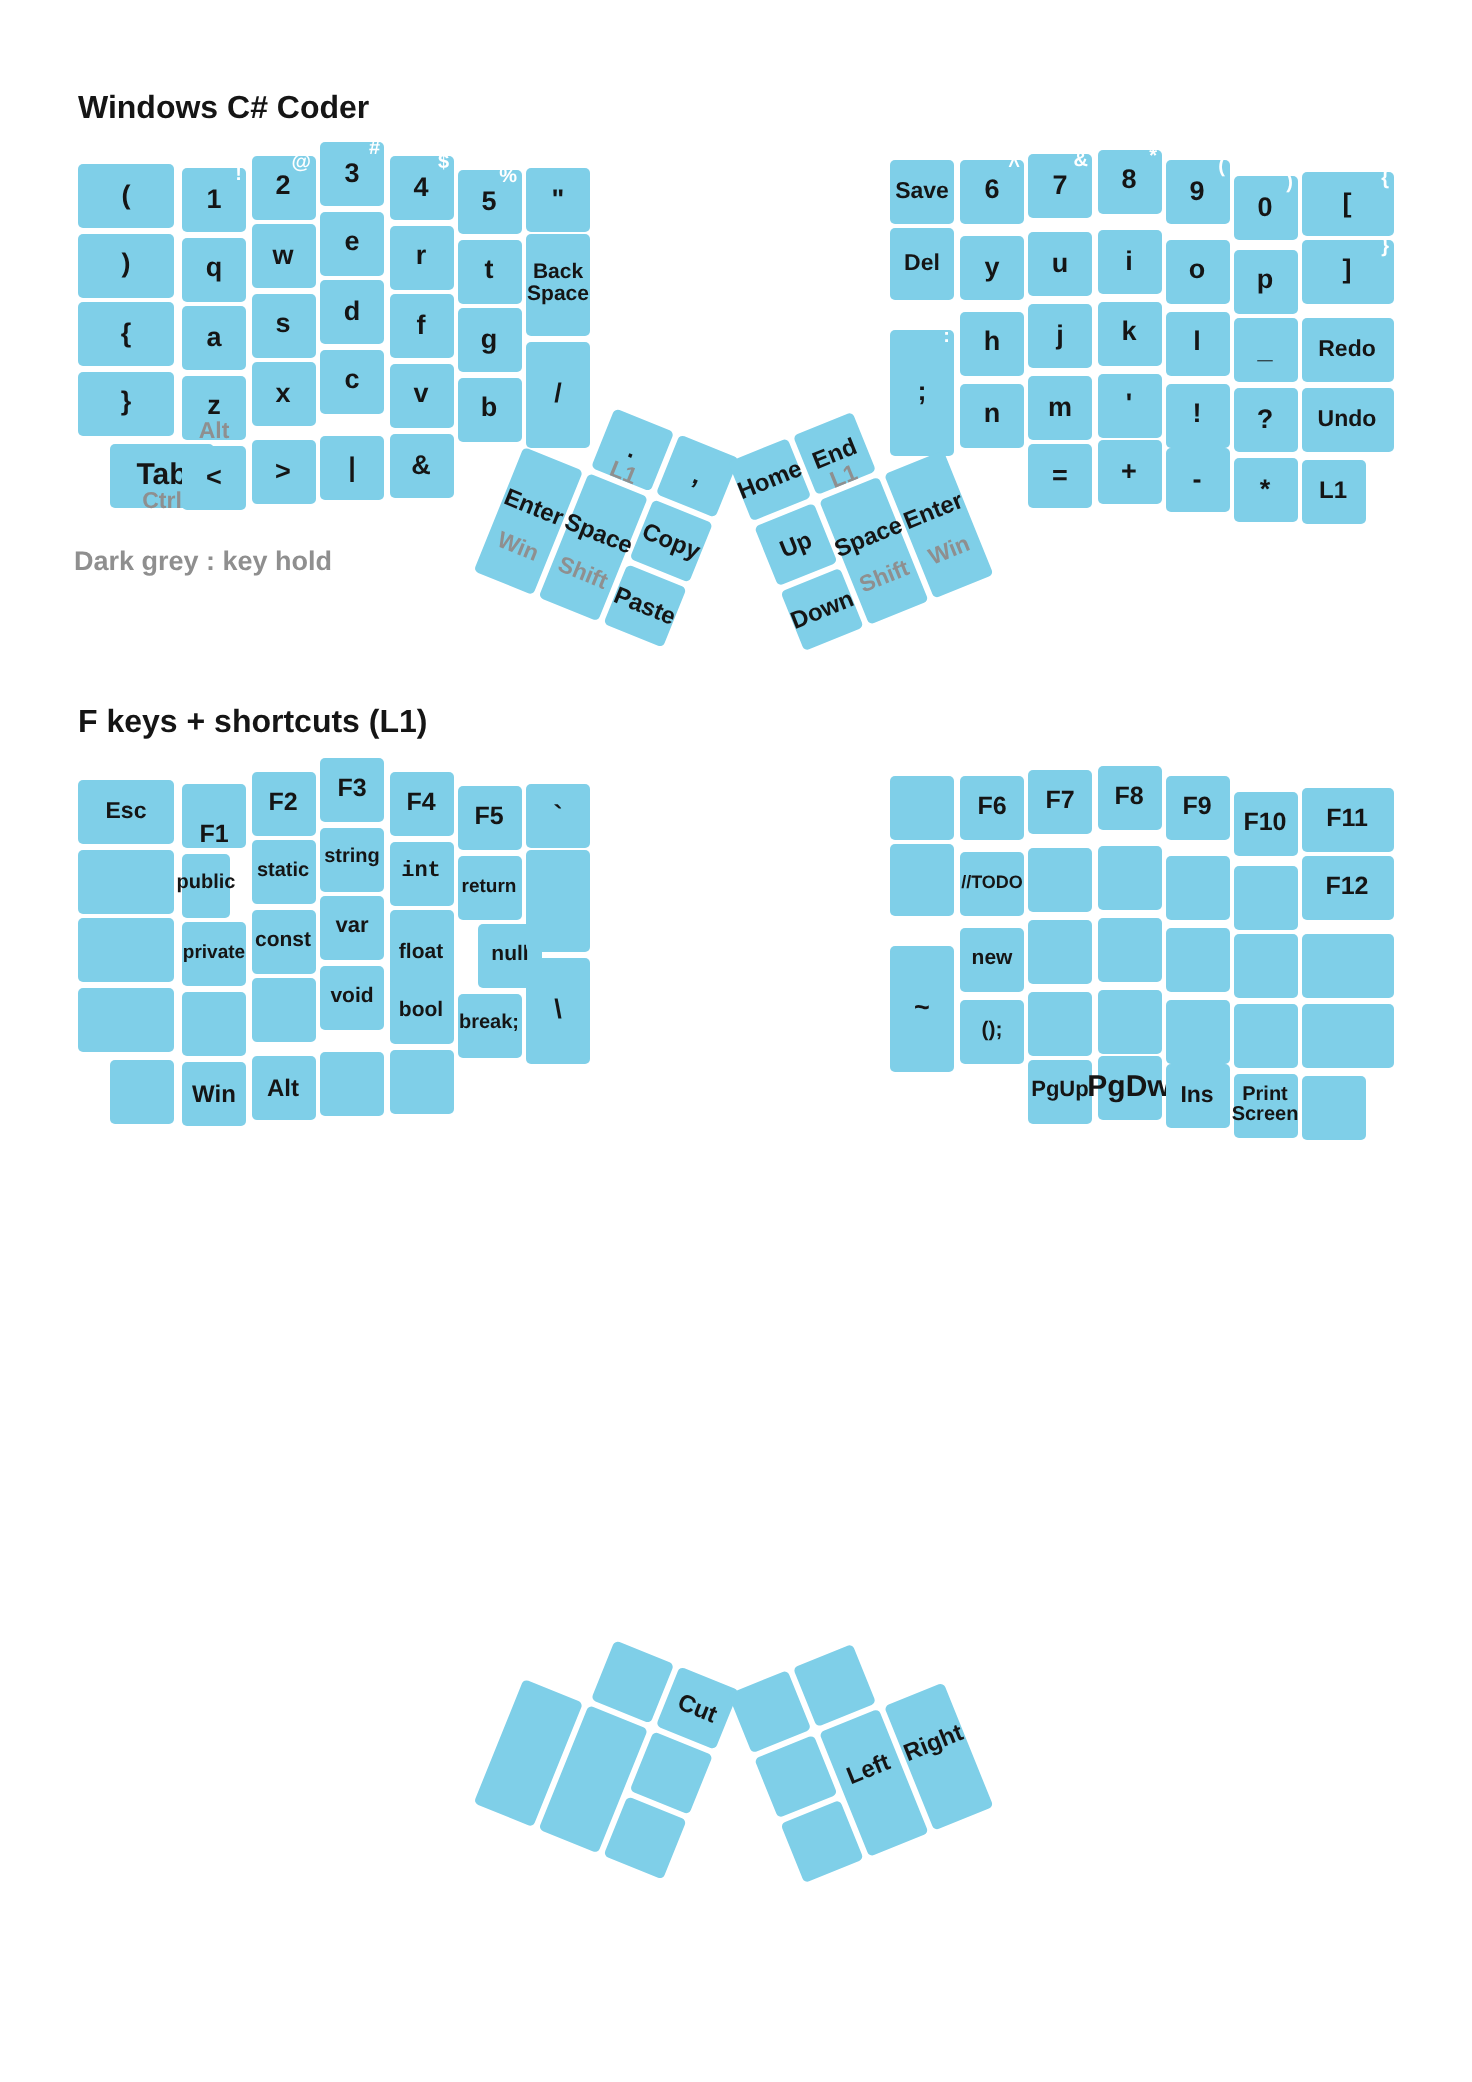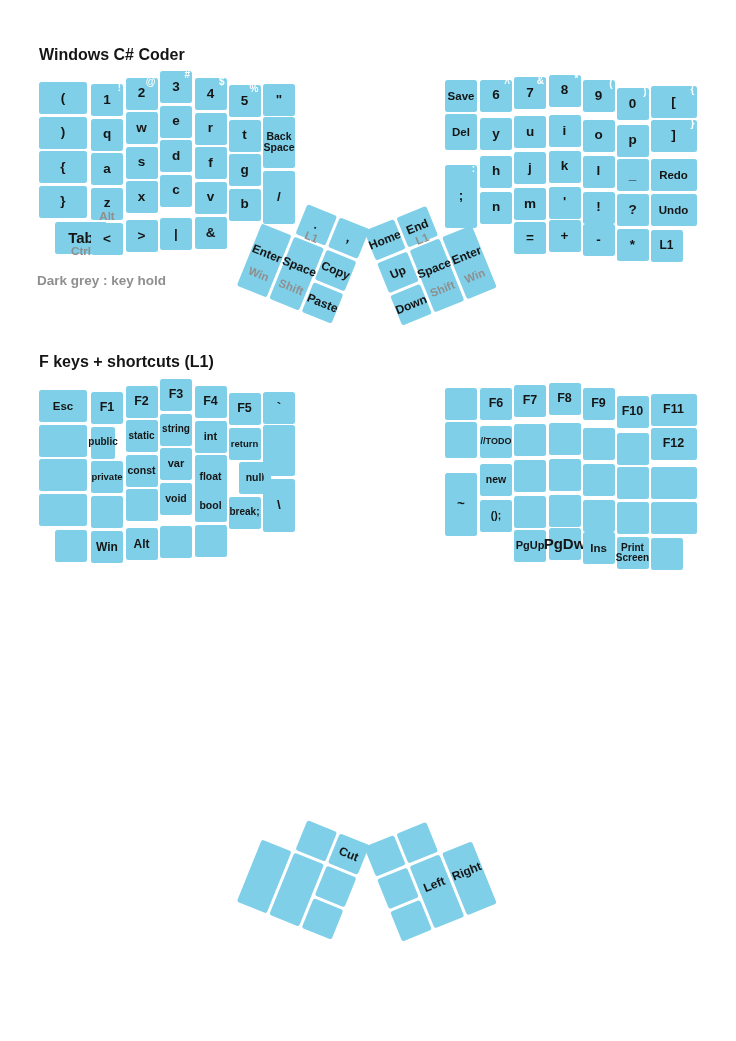--- a/index.html
+++ b/index.html
@@ -294,21 +294,21 @@
         </div>
         <div class="key" style="left: 39px; top: 116.5px; width: 48px; height: 32px; font-size: 13.5px;">
           <span class="klabel"></span>
         </div>
         <div class="key" style="left: 39px; top: 151px; width: 48px; height: 32px; font-size: 13.5px;">
           <span class="klabel"></span>
         </div>
         <div class="key" style="left: 39px; top: 185.5px; width: 48px; height: 32px; font-size: 13.5px;">
           <span class="klabel"></span>
         </div>
-        <div class="key" style="left: 91px; top: 84px; width: 32px; height: 32px; font-size: 12.5px;">
+        <div class="key" style="left: 91px; top: 84px; width: 32px; height: 32px; font-size: 12.5px; align-items: flex-end;">
           <span class="klabel">F1</span>
         </div>
         <div class="key" style="left: 91px; top: 118.5px; width: 24px; height: 32px; font-size: 10px; justify-content: center;">
           <span class="klabel">public</span>
         </div>
         <div class="key" style="left: 91px; top: 153px; width: 32px; height: 32px; font-size: 9.5px;">
           <span class="klabel">private</span>
         </div>
         <div class="key" style="left: 91px; top: 187.5px; width: 32px; height: 32px; font-size: 13.5px;">
           <span class="klabel"></span>
@@ -333,21 +333,21 @@
         </div>
         <div class="key" style="left: 160px; top: 140px; width: 32px; height: 32px; font-size: 11px;">
           <span class="klabel">var</span>
         </div>
         <div class="key" style="left: 160px; top: 174.5px; width: 32px; height: 32px; font-size: 10.5px;">
           <span class="klabel">void</span>
         </div>
         <div class="key" style="left: 194.5px; top: 78px; width: 32px; height: 32px; font-size: 12.5px;">
           <span class="klabel">F4</span>
         </div>
-        <div class="key" style="left: 194.5px; top: 112.5px; width: 32px; height: 32px; font-size: 11px;">
+        <div class="key" style="left: 194.5px; top: 112.5px; width: 32px; height: 32px; font-size: 11px; font-family: Liberation Mono, monospace;">
           <span class="klabel">int</span>
         </div>
         <div class="key" style="left: 194.5px; top: 147px; width: 32px; height: 44px; font-size: 10.5px;">
           <span class="klabel">float</span>
         </div>
         <div class="key" style="left: 194.5px; top: 181.5px; width: 32px; height: 32px; font-size: 10.5px;">
           <span class="klabel">bool</span>
         </div>
         <div class="key" style="left: 228.5px; top: 85px; width: 32px; height: 32px; font-size: 12.5px;">
           <span class="klabel">F5</span>

